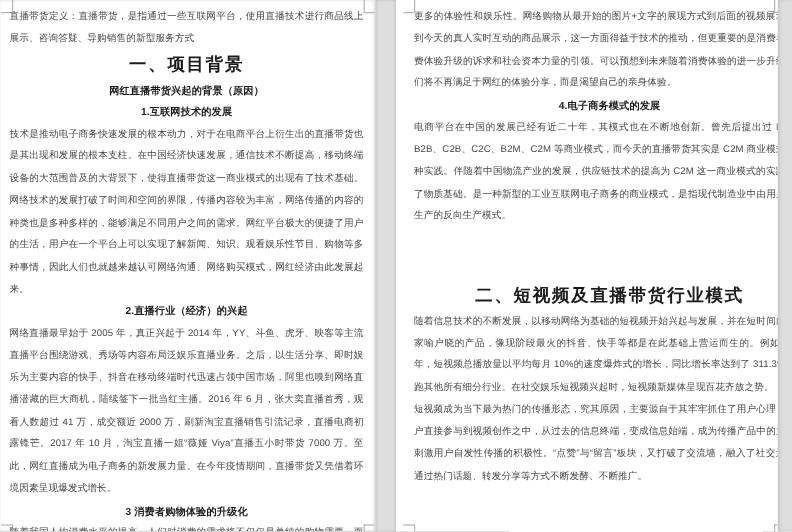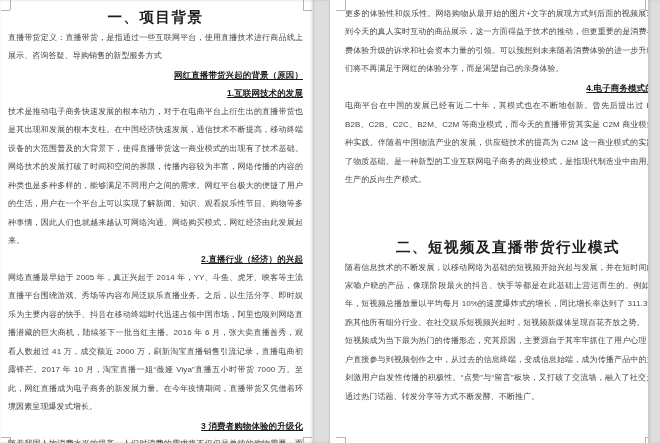--- a/index.html
+++ b/index.html
@@ -46,22 +46,21 @@
     line-height: 24px;
     font-weight: bold;
     letter-spacing: 1.5px;
     color: var(--head, #1b1b1b);
     text-align: center;
   }
   .block.h2 {
     font-size: 8.5px;
     font-weight: bold;
     color: var(--head, #1b1b1b);
-    text-align: right;
-    text-decoration: underline;
+    text-align: center;
   }
   .block.gap-before { margin-top: 45px; }
 
   
   .mark { position: absolute; pointer-events: none; }
   .mark div { position: absolute; }
   .m-line { background: #b3b3b3; }
 </style>
 </head>
 <body>
@@ -80,22 +79,22 @@
     </div>
     <div class="mark">
       <div class="m-line" style="left:10px; top:437px; width:1px; height:6px;"></div>
       <div class="m-line" style="left:1px; top:437px; width:9px; height:1px;"></div>
     </div>
     <div class="mark">
       <div class="m-line" style="left:303px; top:437px; width:1px; height:6px;"></div>
       <div class="m-line" style="left:303px; top:437px; width:9px; height:1px;"></div>
     </div>
     <div class="content">
+        <div class="block p">直播带货定义：直播带货，是指通过一些互联网平台，使用直播技术进行商品线上展示、咨询答疑、导购销售的新型服务方式</div>
         <div class="block h1">一、项目背景</div>
-        <div class="block p">直播带货定义：直播带货，是指通过一些互联网平台，使用直播技术进行商品线上展示、咨询答疑、导购销售的新型服务方式</div>
         <div class="block h2">网红直播带货兴起的背景（原因）</div>
         <div class="block h2">1.互联网技术的发展</div>
         <div class="block p">技术是推动电子商务快速发展的根本动力，对于在电商平台上衍生出的直播带货也是其出现和发展的根本支柱。在中国经济快速发展，通信技术不断提高，移动终端设备的大范围普及的大背景下，使得直播带货这一商业模式的出现有了技术基础。网络技术的发展打破了时间和空间的界限，传播内容较为丰富，网络传播的内容的种类也是多种多样的，能够满足不同用户之间的需求。网红平台极大的便捷了用户的生活，用户在一个平台上可以实现了解新闻、知识、观看娱乐性节目、购物等多种事情，因此人们也就越来越认可网络沟通、网络购买模式，网红经济由此发展起来。</div>
         <div class="block h2">2.直播行业（经济）的兴起</div>
         <div class="block p">网络直播最早始于 2005 年，真正兴起于 2014 年，YY、斗鱼、虎牙、映客等主流直播平台围绕游戏、秀场等内容布局泛娱乐直播业务。之后，以生活分享、即时娱乐为主要内容的快手、抖音在移动终端时代迅速占领中国市场，阿里也嗅到网络直播潜藏的巨大商机，陆续签下一批当红主播。2016 年 6 月，张大奕直播首秀，观看人数超过 41 万，成交额近 2000 万，刷新淘宝直播销售引流记录，直播电商初露锋芒。2017 年 10 月，淘宝直播一姐“薇娅 Viya”直播五小时带货 7000 万。至此，网红直播成为电子商务的新发展力量。在今年疫情期间，直播带货又凭借着环境因素呈现爆发式增长。</div>
         <div class="block h2">3 消费者购物体验的升级化</div>
         <div class="block p">随着我国人均消费水平的提高，人们对消费的需求将不仅仅是单纯的购物需要，而需要</div>
       </div>
   </div>
 

